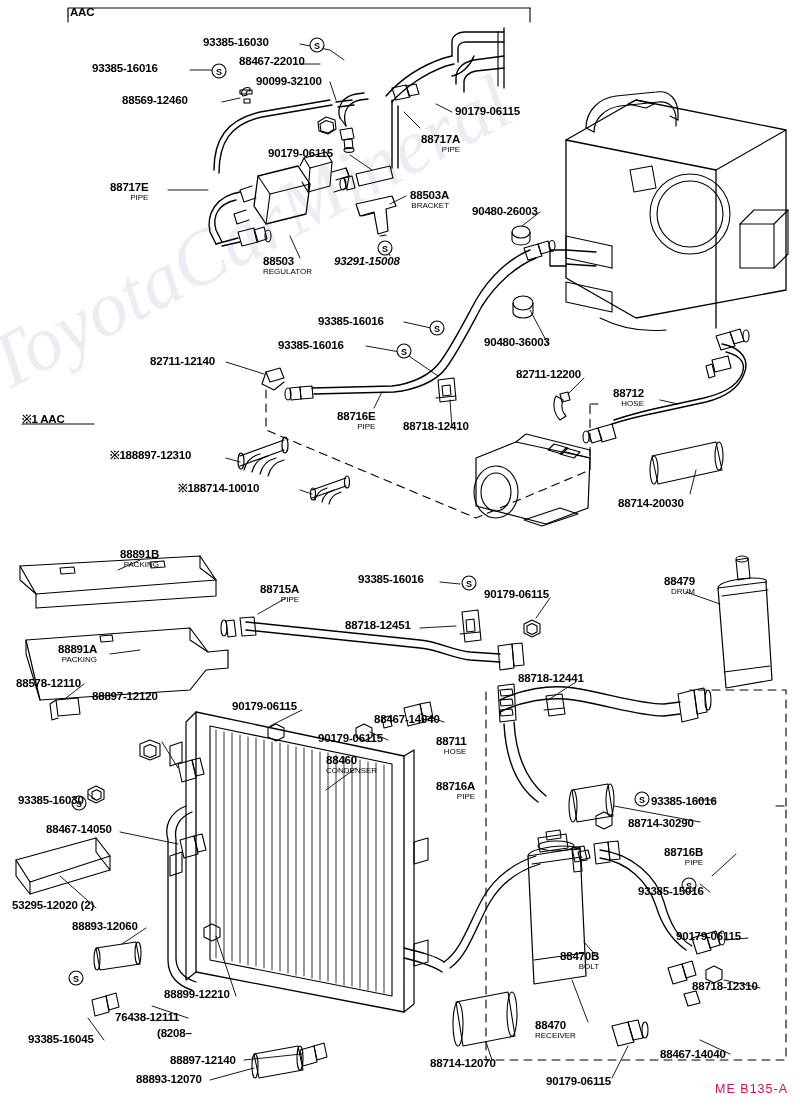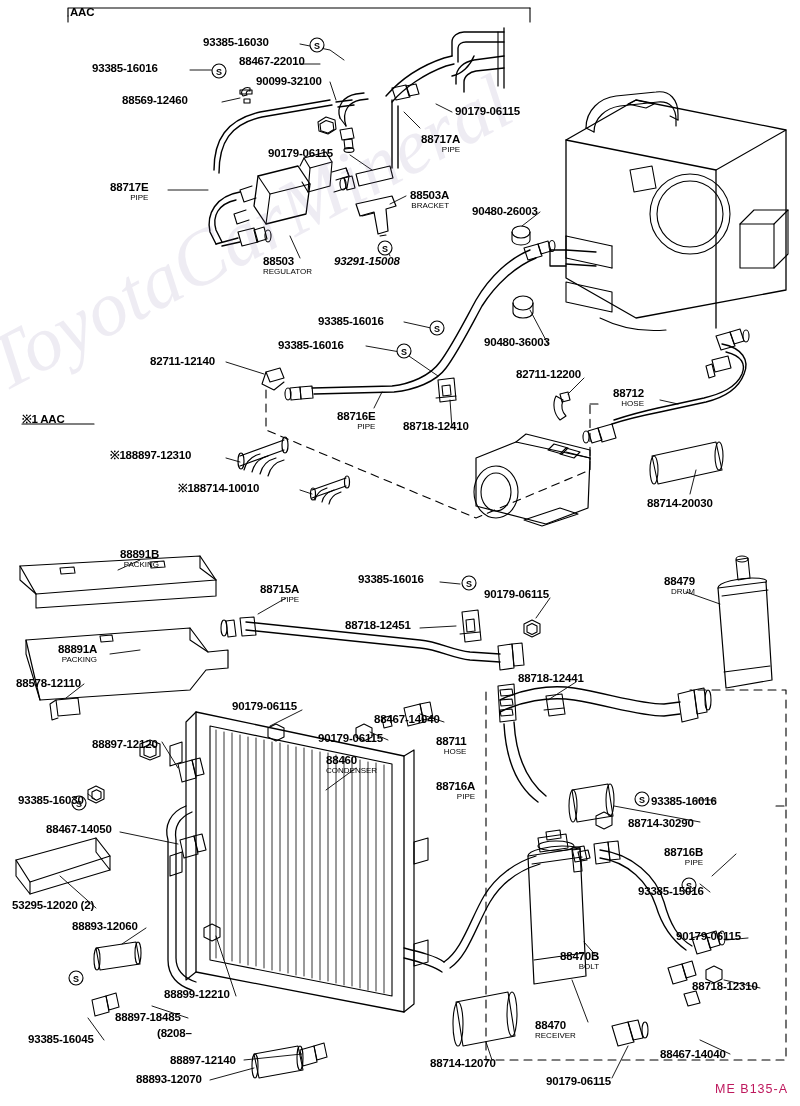--- a/index.html
+++ b/index.html
@@ -551,21 +551,21 @@
 
   <div class="lbl sub-left" style="left:337px; top:410px;">
     <span>88716E</span>
     <span class="sub">PIPE</span>
   </div>
 
   <div class="lbl" style="left:403px; top:420px;">88718-12410</div>
   <div class="lbl" style="left:22px; top:411px;">※1 AAC</div>
   <div class="lbl" style="left:110px; top:447px;">※188897-12310</div>
   <div class="lbl" style="left:178px; top:480px;">※188714-10010</div>
-  <div class="lbl" style="left:647px; top:497px;">88714-20030</div>
+  <div class="lbl" style="left:618px; top:497px;">88714-20030</div>
 
   <div class="lbl sub-left" style="left:120px; top:548px;">
     <span>88891B</span>
     <span class="sub">PACKING</span>
   </div>
 
   <div class="lbl sub-left" style="left:664px; top:575px;">
     <span>88479</span>
     <span class="sub">DRUM</span>
   </div>
@@ -582,21 +582,21 @@
 
   <div class="lbl sub-left" style="left:58px; top:643px;">
     <span>88891A</span>
     <span class="sub">PACKING</span>
   </div>
 
   <div class="lbl" style="left:16px; top:677px;">88578-12110</div>
   <div class="lbl" style="left:518px; top:672px;">88718-12441</div>
   <div class="lbl" style="left:232px; top:700px;">90179-06115</div>
   <div class="lbl" style="left:374px; top:713px;">88467-14040</div>
-  <div class="lbl" style="left:92px; top:738px;">88897-12120</div>
+  <div class="lbl" style="left:92px; top:690px;">88897-12120</div>
   <div class="lbl" style="left:318px; top:732px;">90179-06115</div>
 
   <div class="lbl sub-left" style="left:436px; top:735px;">
     <span>88711</span>
     <span class="sub">HOSE</span>
   </div>
 
   <div class="lbl sub-left" style="left:326px; top:754px;">
     <span>88460</span>
     <span class="sub">CONDENSER</span>
@@ -628,21 +628,21 @@
     <span>88470B</span>
     <span class="sub">BOLT</span>
   </div>
 
   <div class="lbl sub-left" style="left:535px; top:1019px;">
     <span>88470</span>
     <span class="sub">RECEIVER</span>
   </div>
 
   <div class="lbl" style="left:692px; top:980px;">88718-12310</div>
-  <div class="lbl" style="left:115px; top:1011px;">88897-18485</div>
+  <div class="lbl" style="left:115px; top:1011px;">76438-12111</div>
   <div class="lbl" style="left:157px; top:1027px;">(8208–</div>
   <div class="lbl" style="left:28px; top:1033px;">93385-16045</div>
   <div class="lbl" style="left:170px; top:1054px;">88897-12140</div>
   <div class="lbl" style="left:136px; top:1073px;">88893-12070</div>
   <div class="lbl" style="left:430px; top:1057px;">88714-12070</div>
   <div class="lbl" style="left:546px; top:1075px;">90179-06115</div>
   <div class="lbl" style="left:660px; top:1048px;">88467-14040</div>
 
   <div class="code">ME B135-A</div>
 

